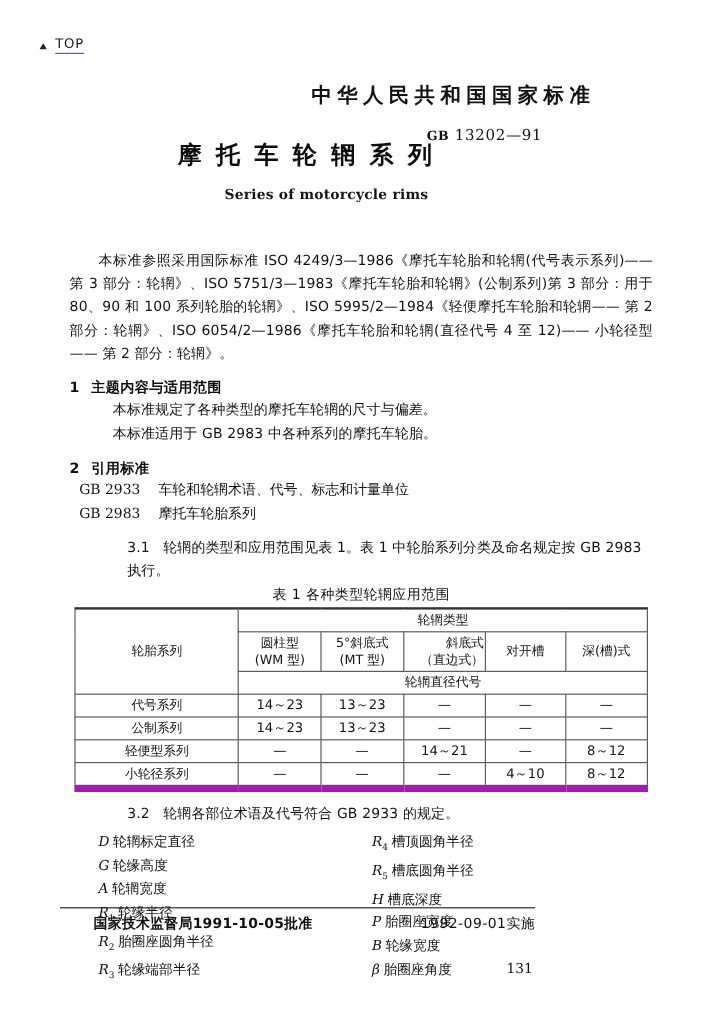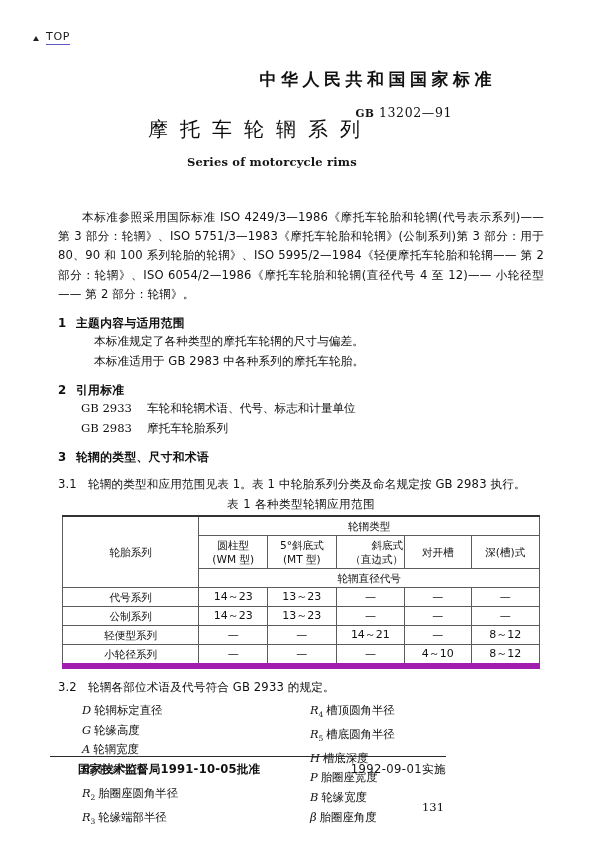--- a/index.html
+++ b/index.html
@@ -72,21 +72,21 @@
     font-family: "DejaVu Serif", serif;
     color: #111;
   }
   .gb-no .gb-pre { font-weight: bold; font-size: 10.5px; letter-spacing: .5px; }
   .main-title {
     position: absolute;
     left: 0; right: 0;
     top: 116px;
     text-align: center;
     font-size: 20px;
-    font-weight: normal;
+    font-weight: bold;
     letter-spacing: 12px;
     text-indent: 12px;
     color: #0d0d0d;
     padding-left: 12px;
   }
   .sub-title {
     position: absolute;
     left: 0; right: 0;
     top: 155px;
     text-align: center;
@@ -126,30 +126,31 @@
   .sub-para {
     font-size: 11.6px;
     line-height: 19.5px;
     color: #111;
     margin-left: 36px;
     letter-spacing: .15px;
   }
   .ref-item {
     font-size: 11.6px;
     line-height: 19.5px;
-    margin-left: 23px;
+    margin-left: 8px;
     color: #111;
   }
   .ref-item .code { display: inline-block; width: 66px; font-family: "DejaVu Serif", serif; }
   .sec-sub {
     font-size: 11.6px;
     line-height: 19px;
     color: #111;
     margin-top: 9px;
     letter-spacing: .15px;
+    margin-left: 48px;
   }
   .sec-sub .snum { display: inline-block; width: 30px; font-weight: normal; }
 
   
   .tbl-cap {
     text-align: center;
     font-size: 11.6px;
     margin-top: 3px;
     margin-bottom: 3px;
     color: #111;
@@ -259,23 +260,20 @@
     <div class="sec-head">
       <span class="num">2</span><span>引用标准</span>
     </div>
     <div class="ref-item">
       <span class="code">GB 2933</span><span>车轮和轮辋术语、代号、标志和计量单位</span>
     </div>
     <div class="ref-item">
       <span class="code">GB 2983</span><span>摩托车轮胎系列</span>
     </div>
 
-    <div class="sec-head">
-      <span class="num">3</span><span>轮辋的类型、尺寸和术语</span>
-    </div>
     <div class="sec-sub">
       <span class="snum">3.1</span><span>轮辋的类型和应用范围见表 1。表 1 中轮胎系列分类及命名规定按 GB 2983 执行。</span>
     </div>
 
     <div class="tbl-cap">表 1    各种类型轮辋应用范围</div>
 
     <table class="t1">
       <tbody>
           <tr class="thick-top">
         <td rowspan="3" style="width:140px;">轮胎系列</td>

